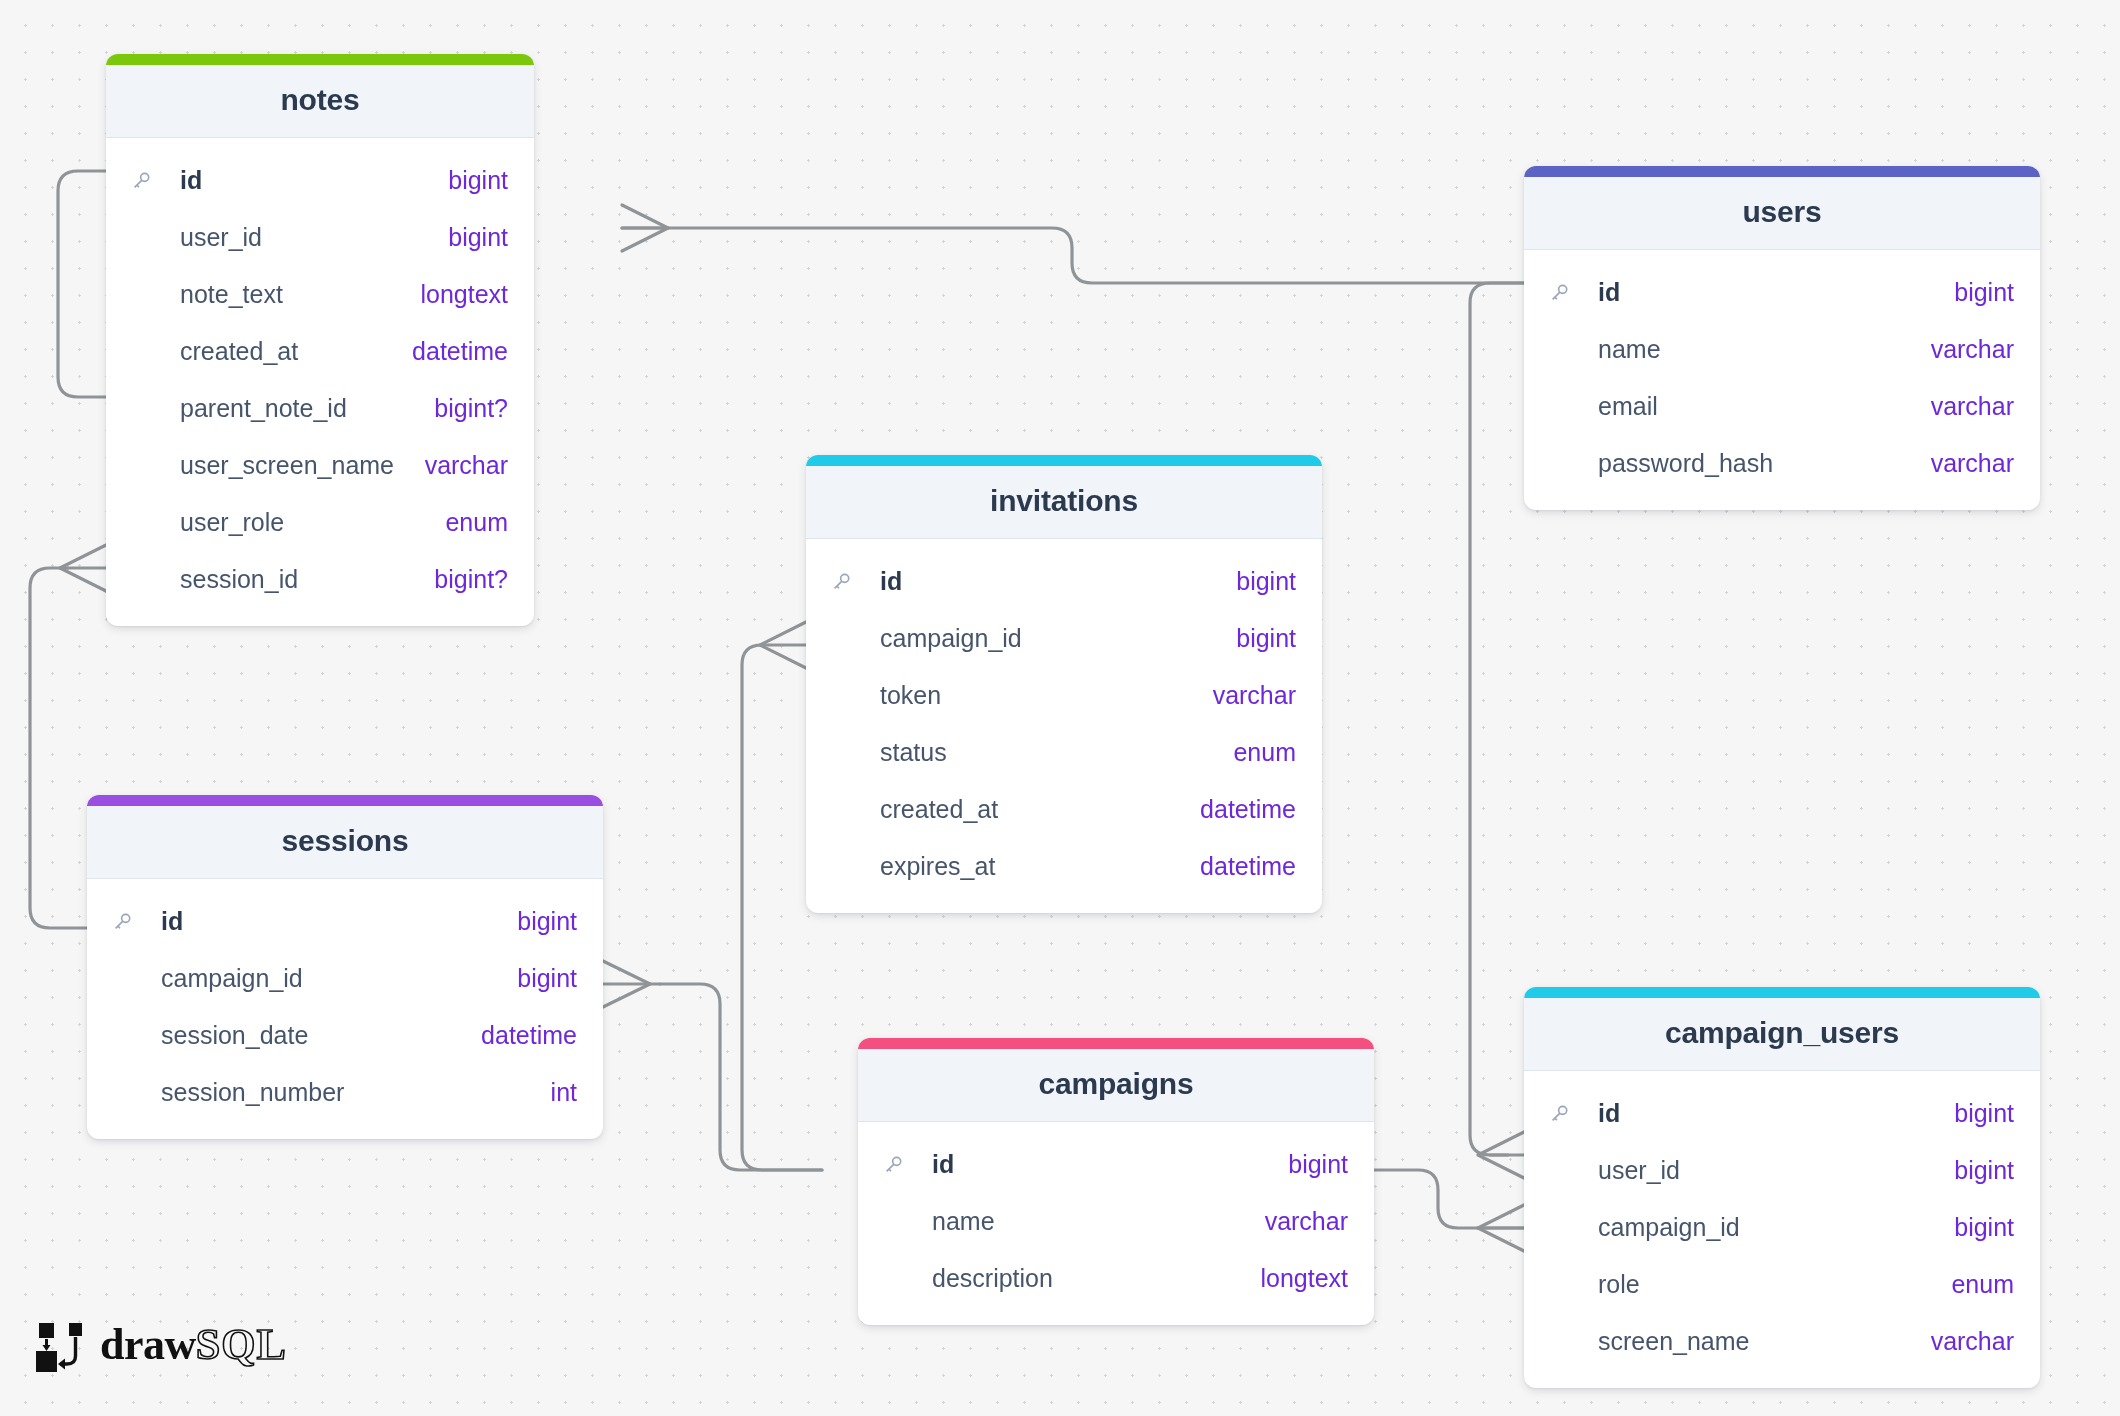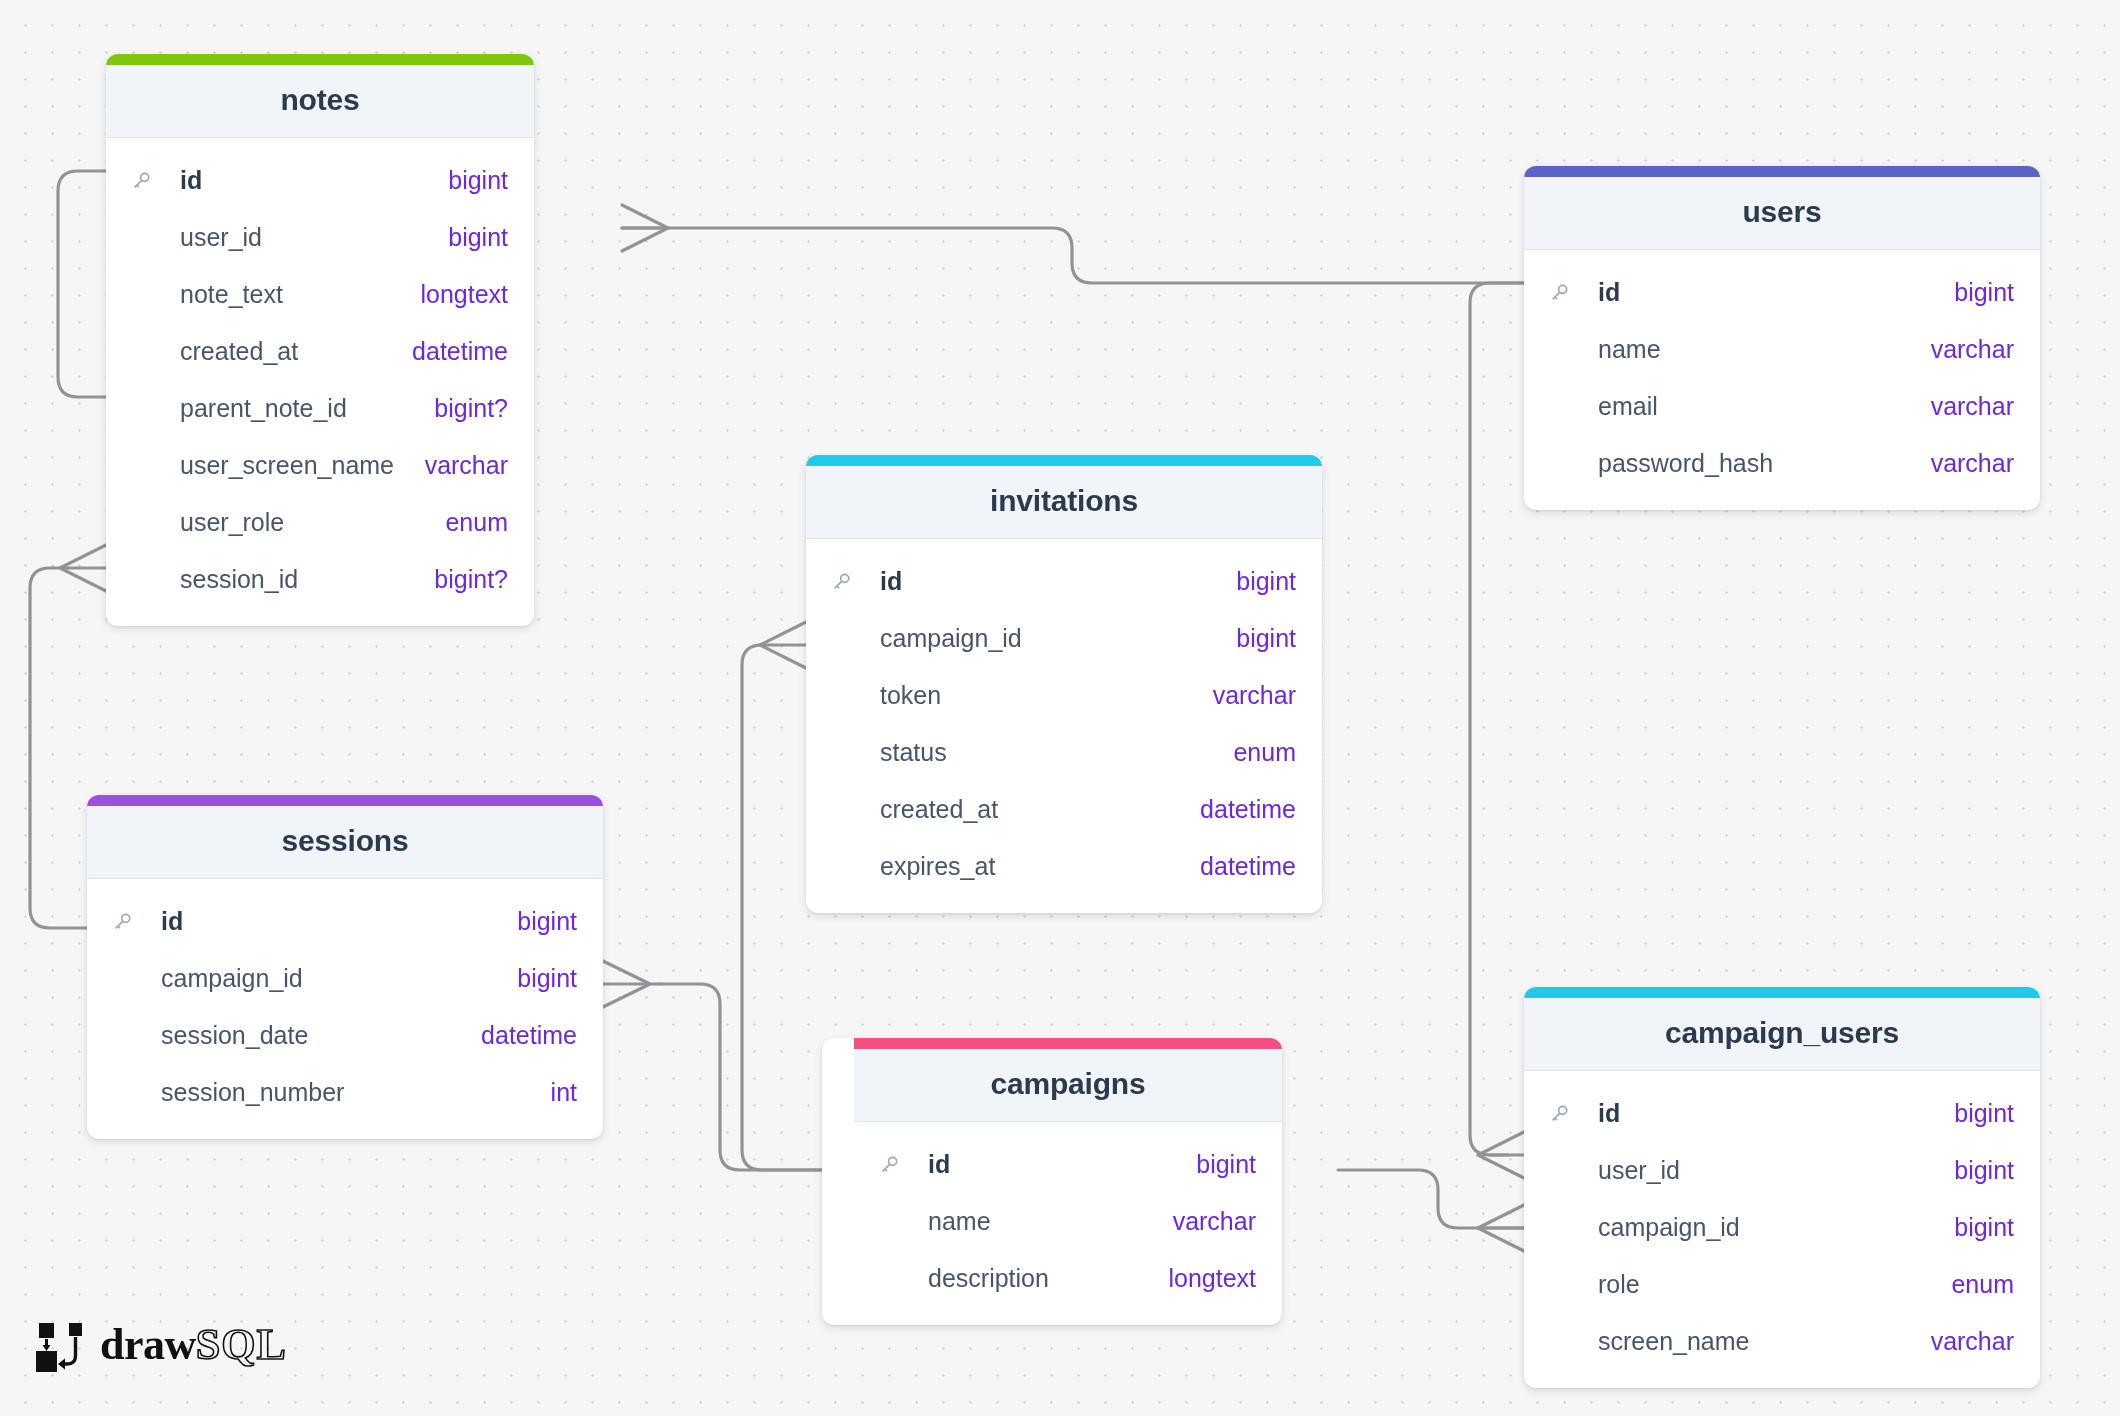--- a/index.html
+++ b/index.html
@@ -383,21 +383,21 @@
       <div class="col-row">
         <div class="col-left">
             <span class="key-slot"></span>
           <span class="col-name">session_number</span>
           </div>
         <span class="col-type">int</span>
       </div>
     </div>
   </div>
 
-  <div class="table-card" style="left:822px; top:1038px; width:460px;padding-left:32px;">
+  <div class="table-card" style="left:858px; top:1038px; width:516px;">
     <div class="accent-bar" style="background:#f4507f;"></div>
     <div class="table-title">campaigns</div>
     <div class="cols">
       <div class="col-row pk">
         <div class="col-left">
           <span class="key-slot">
             <svg class="key-icon" width="22" height="22" viewBox="0 0 24 24" fill="none" stroke="#9aa6b9" stroke-width="1.8">
                 <circle cx="16" cy="8" r="4.4"></circle>
                 <path d="M13 11 L5 19"></path>
                 <path d="M7.5 16.5 L9.8 18.8"></path>

